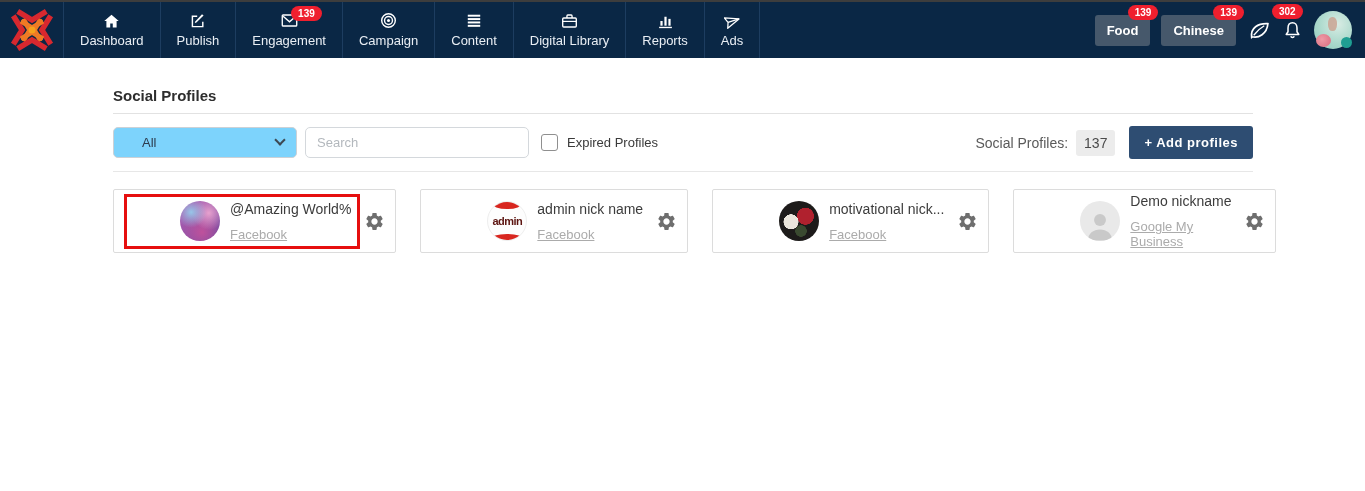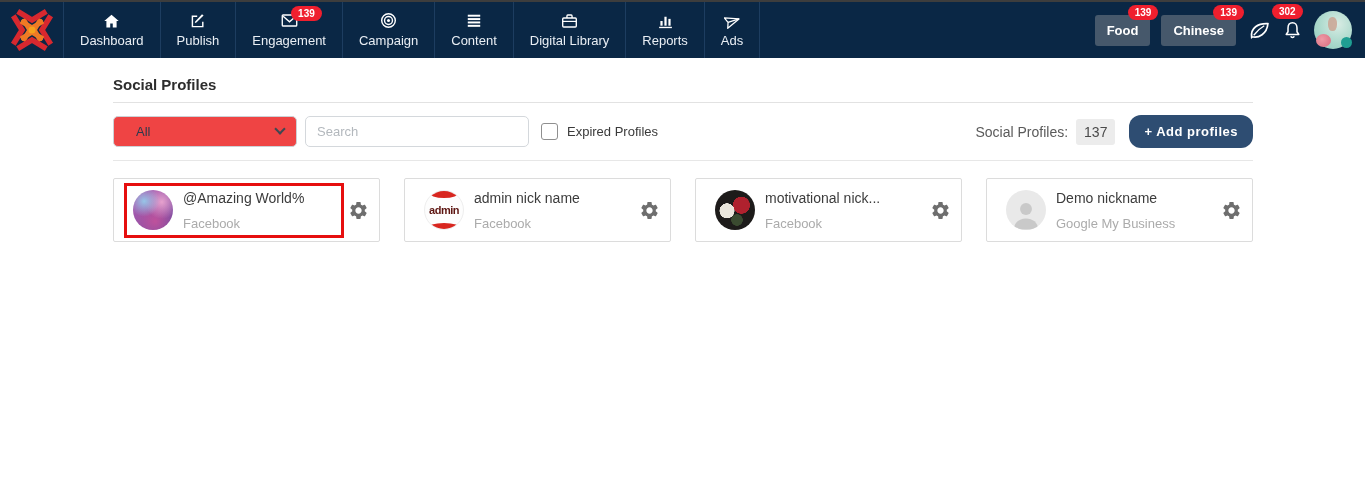--- a/index.html
+++ b/index.html
@@ -33,56 +33,56 @@
     background:radial-gradient(circle at 62% 35%, #d9ece4 0%, #abd9cc 55%, #8fc8bc 100%); }
   .user-avatar::before { content:""; position:absolute; left:2px; bottom:2px; width:15px; height:13px;
     border-radius:50%; background:radial-gradient(circle at 40% 40%, #ee9aa6, #d96b7e); }
   .user-avatar::after { content:""; position:absolute; right:15px; top:6px; width:9px; height:14px;
     border-radius:45%; background:#caa08f; opacity:.8; }
   .status-dot { position:absolute; right:0; bottom:1px; width:11px; height:11px;
     border-radius:50%; background:#1f9e92; z-index:2; }
 
   
   .content { padding:0 112px 0 113px; }
-  .page-title { margin-top:18px; font-size:15px; font-weight:bold; color:#2d2d2d; }
+  .page-title { margin-top:29px; font-size:15px; font-weight:bold; color:#2d2d2d; }
   .divider { border-bottom:1px solid #e2e2e2; margin-top:9px; }
   .filter-row { display:flex; align-items:center; padding:12px 0; border-bottom:1px solid #e7e7e7; }
   .select-wrap { position:relative; width:184px; flex-shrink:0; }
   .select-wrap select { appearance:none; -webkit-appearance:none; width:100%; height:31px;
-    border:1px solid #ccd1d6; border-radius:5px; padding:0 22px; font-size:13px; color:#2c3a4d;
-    background:#ef4444; cursor:pointer; font-family:"Liberation Sans", sans-serif; }
+    border:1px solid #ccd1d6; border-radius:5px; padding:0 28px; font-size:13px; color:#2c3a4d;
+    background:#7dd3fc; cursor:pointer; font-family:"Liberation Sans", sans-serif; }
   .sel-chev { position:absolute; right:13px; top:9px; width:8px; height:8px;
     border-right:2px solid #3d4852; border-bottom:2px solid #3d4852;
     transform:rotate(45deg); pointer-events:none; }
   .search { width:224px; height:31px; margin-left:8px; border:1px solid #d4d8dc;
     border-radius:5px; padding:4px 11px; font-size:13px; color:#333;
     font-family:"Liberation Sans", sans-serif; }
   .search::placeholder { color:#b3b8bd; }
   .cb { width:17px; height:17px; margin-left:12px; appearance:none; -webkit-appearance:none;
     border:1px solid #8f8f8f; border-radius:3px; background:#fff; cursor:pointer; flex-shrink:0; }
   .cb-label { margin-left:9px; font-size:13px; color:#3a3a3a; }
   .count-label { margin-left:auto; font-size:14px; color:#5a5a5a; }
   .count-chip { background:#ececec; color:#4a4a4a; font-size:14px; padding:5px 8px;
     border-radius:3px; margin-left:8px; }
   .add-btn { margin-left:14px; background:#2e4d72; color:#fff; font-size:13px; font-weight:bold;
-    letter-spacing:0.5px; padding:9px 15px; border-radius:12px; border:none; cursor:pointer;
+    letter-spacing:0.5px; padding:9px 15px; border-radius:3px; border:none; cursor:pointer;
     font-family:"Liberation Sans", sans-serif; }
 
   
   .cards { display:grid; grid-template-columns:repeat(4,1fr); gap:24px; margin-top:17px; }
   .card { height:64px; border:1px solid #dcdcdc; border-radius:2px; background:#fff;
     display:flex; align-items:center; padding:0 10px; cursor:pointer; }
   .card-main { display:flex; align-items:center; gap:10px; flex:1; min-width:0;
     border:3px solid transparent; padding:4px 6px; margin-right:4px; }
   .card-main.highlighted { border-color:#e60f0f; }
-  .av { width:40px; height:40px; border-radius:50%; flex-shrink:0; position:relative; overflow:hidden; }
+  .av { width:40px; height:40px; border-radius:50%; flex-shrink:0; position:relative; overflow:hidden;margin-left:47px; }
   .txt { min-width:0; }
   .p-name { font-size:14px; font-weight:400; color:#3c3c3c; white-space:nowrap;
     overflow:hidden; text-overflow:ellipsis; }
-  .p-net { font-size:13px; color:#ababab; margin-top:10px; }
+  .p-net { font-size:13px; color:#ababab; margin-top:10px;text-decoration:underline; }
   .gear { margin-left:auto; flex-shrink:0; cursor:pointer; display:flex; }
 
   .av1 { background:
     radial-gradient(circle at 28% 28%, rgba(151,203,235,.95) 0%, rgba(151,203,235,0) 38%),
     radial-gradient(circle at 72% 30%, rgba(240,170,210,.9) 0%, rgba(240,170,210,0) 42%),
     radial-gradient(circle at 55% 78%, rgba(194,81,155,.95) 0%, rgba(194,81,155,0) 55%),
     linear-gradient(135deg,#b95fb3,#6d4a9e); }
   .av2 { background:#fdfdfd; border:1px solid #eee; display:flex; align-items:center; justify-content:center; }
   .av2::before { content:""; position:absolute; top:-4px; left:4px; right:4px; height:11px;
     border-radius:50%; background:#d8261f; }

